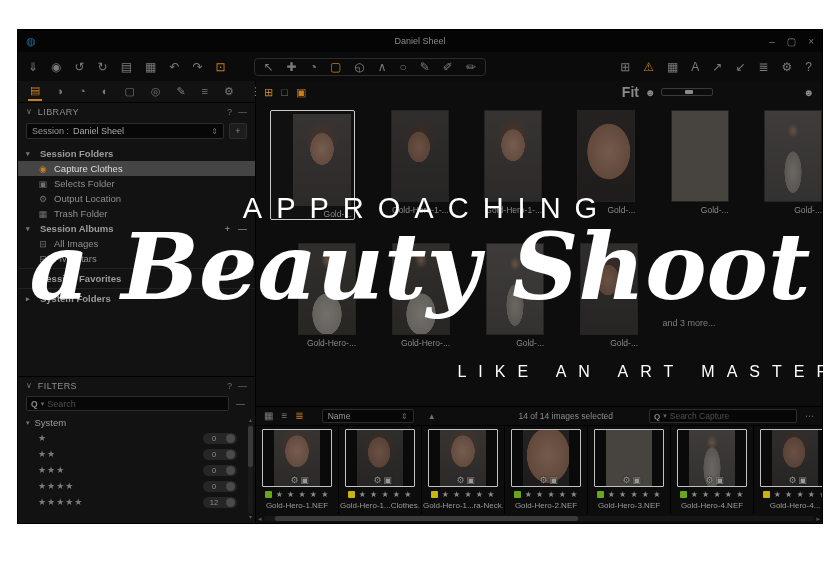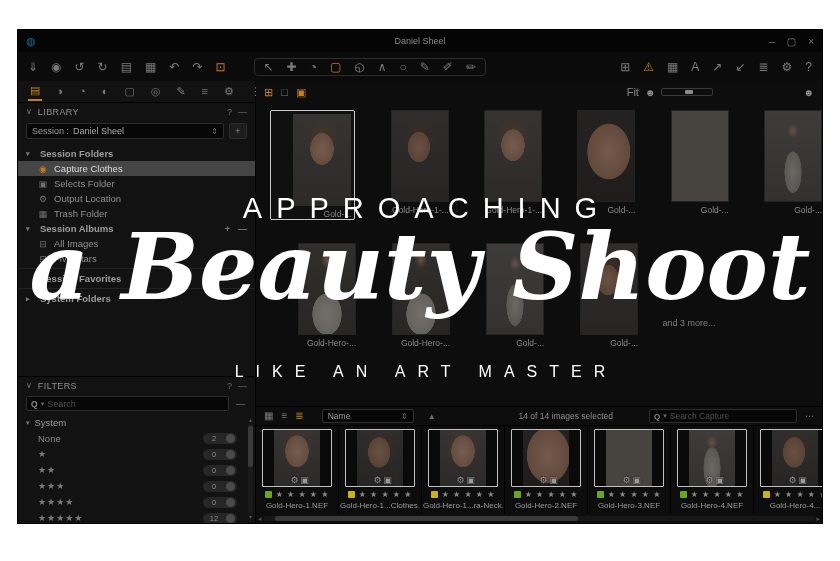--- a/index.html
+++ b/index.html
@@ -81,21 +81,21 @@
   .vscroll .arr { color:#555; font-size:6px; line-height:7px; }
   .vscroll .trk { flex:1; width:5px; background:#1a1a1a; border-radius:2px; position:relative; }
   .vscroll .thmb { position:absolute; top:2px; left:0; width:5px; height:45%; background:#3a3a3a; border-radius:2px; }
 
   
   .browser { flex:1; display:flex; flex-direction:column; min-width:0; min-height:0; background:#0d0d0d; }
   .viewbar { height:22px; display:flex; align-items:center; padding:0 8px; gap:8px; flex:0 0 auto; }
   .vi { font-size:11px; color:#7a7a7a; line-height:1; }
   .vi.orange { color:#c87d1e; }
   .viewbar .rt { margin-left:auto; display:flex; align-items:center; gap:6px; }
-  .fitlbl { color:#8a8a8a; font-size:11px; }
+  .fitlbl { color:#8a8a8a; font-size:14px;font-weight:bold; }
   .userico { color:#8a8a8a; font-size:10px; }
   .zslider { width:52px; height:8px; border:1px solid #3a3a3a; border-radius:2px; position:relative; }
   .zslider .zk { position:absolute; left:45%; top:1px; width:8px; height:4px; background:#8a8a8a; border-radius:1px; }
   .viewbar .farusr { margin-left:84px; }
 
   .gridarea { flex:1; position:relative; overflow:hidden; }
   .grow { position:absolute; left:14px; right:0; display:flex; gap:8px; }
   .grow1 { top:7px; }
   .grow2 { top:140px; }
   .gcell { width:86px; display:flex; flex-direction:column; align-items:flex-end; }
@@ -166,21 +166,21 @@
   .fname { margin-top:2px; color:#9a9a9a; font-size:8px; max-width:80px; white-space:nowrap; overflow:hidden; }
   .hscroll { height:9px; display:flex; align-items:center; padding:0 2px; gap:2px; flex:0 0 auto; }
   .hscroll .arr { color:#555; font-size:7px; }
   .hscroll .trk { flex:1; height:5px; background:#161616; border-radius:2px; position:relative; }
   .hscroll .thmb { position:absolute; left:2%; top:0; width:55%; height:5px; background:#3a3a3a; border-radius:2px; }
 
   
   .overlay { position:absolute; left:0; right:0; top:0; bottom:0; pointer-events:none; z-index:50; }
   .ov1 { position:absolute; top:192px; width:100%; text-align:center; color:#fff; font-size:29px; font-weight:400; letter-spacing:14px; padding-left:14px; font-family:"Liberation Sans",sans-serif; }
   .ov2 { position:absolute; top:212px; width:100%; text-align:center; color:#fff; font-size:92px; font-family:"DejaVu Serif", serif; font-style:italic; font-weight:bold; line-height:1.2; }
-  .ov3 { position:absolute; top:363px; width:100%; text-align:center; color:#fff; font-size:16px; letter-spacing:12px; padding-left:12px; font-family:"Liberation Sans",sans-serif; }
+  .ov3 { position:absolute; top:363px; width:100%; text-align:right; color:#fff; font-size:16px; letter-spacing:12px; padding-left:12px; font-family:"Liberation Sans",sans-serif; }
 </style>
 </head>
 <body>
 
 <div class="canvas">
   <div class="window">
 
     <div class="titlebar">
       <span class="appicon">◍</span>
       <span class="title">Daniel Sheel</span>
@@ -326,27 +326,20 @@
               <input type="text" placeholder="Search" style="">
             </div>
             <span class="minusbtn">—</span>
           </div>
           <div class="ratinghead">
             <span class="chev">▾</span>
             <span>System</span>
           </div>
           <div class="ratingrows">
             <div class="rrow">
-              <span>None</span>
-              <span class="rpill">
-                  <span class="cnt">2</span>
-                  <span class="knob"></span>
-                </span>
-            </div>
-            <div class="rrow">
               <span class="stars">★</span>
               <span class="rpill">
                   <span class="cnt">0</span>
                   <span class="knob"></span>
                 </span>
             </div>
             <div class="rrow">
               <span class="stars">★★</span>
               <span class="rpill">
                   <span class="cnt">0</span>

